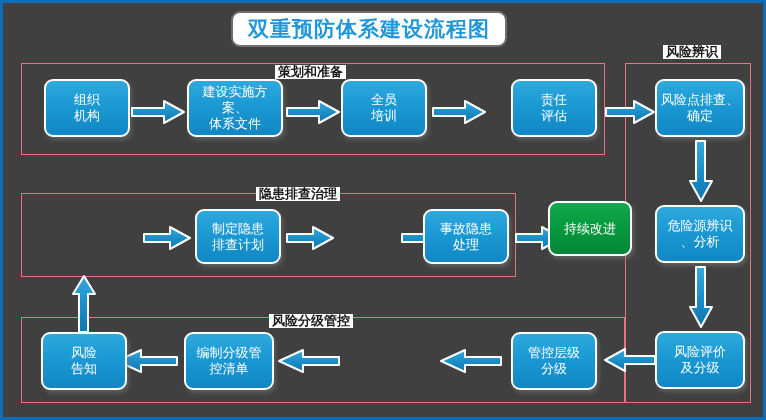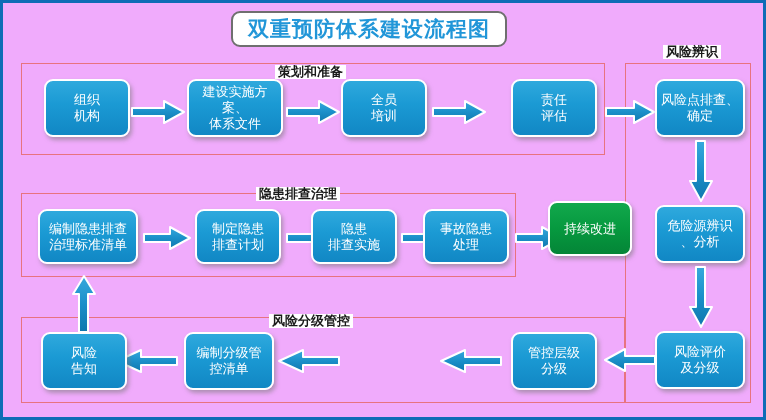--- a/index.html
+++ b/index.html
@@ -7,21 +7,21 @@
     width:766px;height:420px;
     background:#ffffff;
     font-family:"DejaVu Sans","Liberation Sans",sans-serif;
     overflow:hidden;
   }
   #canvas{
     position:relative;
     width:766px;height:420px;
     box-sizing:border-box;
     border:3px solid #0f6cb6;
-    background:#f0abfc;
+    background:#404040;
   }
   
   .title-box{
     position:absolute;
     left:228px;top:8px;width:276px;height:36px;
     border:2px solid #6f6f6f;
     border-radius:9px;
     background:#fff;
     display:flex;align-items:center;justify-content:center;
     box-sizing:border-box;
@@ -226,52 +226,40 @@
       <span>告知</span>
     </div>
   </div>
 
   <div class="arrow" style="left:68px;top:272px;">
     <svg width="26" height="58" viewBox="0 0 26 58">
       <polygon points="13,1 24,19 17,19 17,57 8,57 8,19 2,19" fill="url(#ag1)" stroke="#ffffff" stroke-width="2" stroke-linejoin="round"></polygon>
     </svg>
   </div>
 
-  <div class="node" style="left:35px;top:206px;width:100px;height:55px;">
-    <div>
-      <span>编制隐患排查</span>
-      <span>治理标准清单</span>
-    </div>
-  </div>
 
   <div class="arrow" style="left:140px;top:222px;">
     <svg width="48" height="26" viewBox="0 0 48 26">
       <polygon points="1,9 27,9 27,2 47,13 27,24 27,17 1,17" fill="url(#ag1)" stroke="#ffffff" stroke-width="2" stroke-linejoin="round"></polygon>
     </svg>
   </div>
 
   <div class="node" style="left:192px;top:206px;width:86px;height:55px;">
     <div>
       <span>制定隐患</span>
       <span>排查计划</span>
     </div>
   </div>
 
   <div class="arrow" style="left:283px;top:222px;">
     <svg width="48" height="26" viewBox="0 0 48 26">
       <polygon points="1,9 27,9 27,2 47,13 27,24 27,17 1,17" fill="url(#ag1)" stroke="#ffffff" stroke-width="2" stroke-linejoin="round"></polygon>
     </svg>
   </div>
 
-  <div class="node" style="left:308px;top:206px;width:86px;height:55px;">
-    <div>
-      <span>隐患</span>
-      <span>排查实施</span>
-    </div>
-  </div>
 
   <div class="arrow" style="left:398px;top:222px;">
     <svg width="48" height="26" viewBox="0 0 48 26">
       <polygon points="1,9 27,9 27,2 47,13 27,24 27,17 1,17" fill="url(#ag1)" stroke="#ffffff" stroke-width="2" stroke-linejoin="round"></polygon>
     </svg>
   </div>
 
   <div class="node" style="left:420px;top:206px;width:86px;height:55px;">
     <div>
       <span>事故隐患</span>

